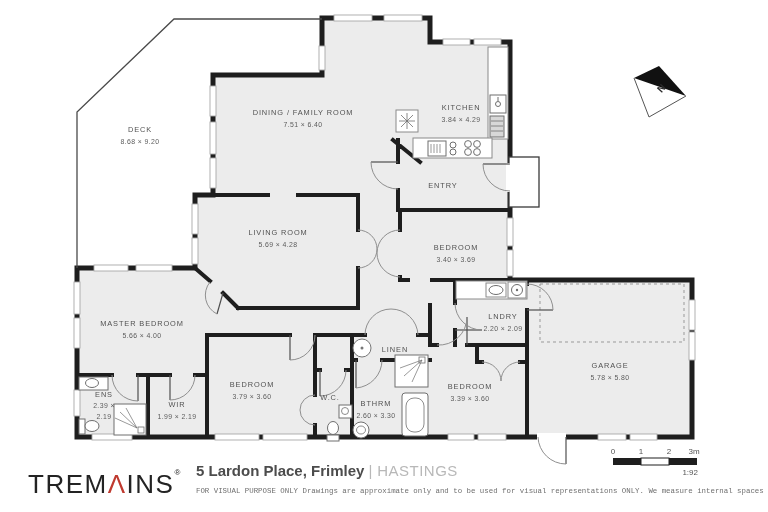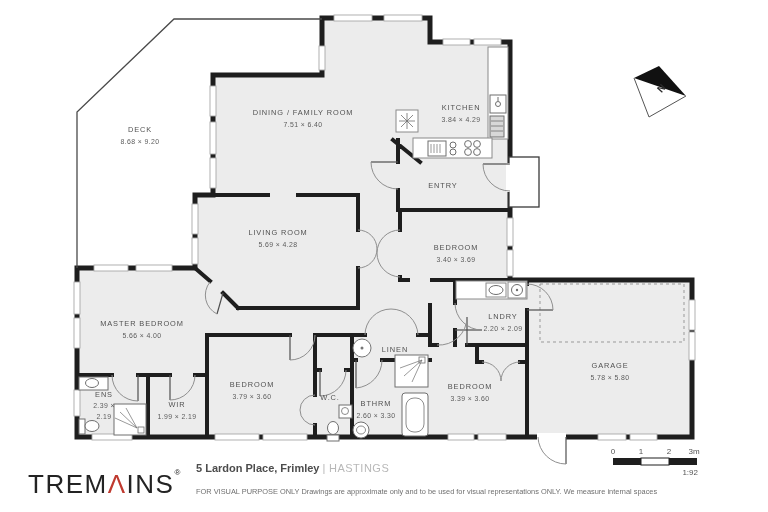--- a/index.html
+++ b/index.html
@@ -8,25 +8,25 @@
   svg{position:absolute;left:0;top:0;}
   svg text{font-family:"Liberation Sans",sans-serif;fill:#515151;}
   .room-name{font-size:7.4px;letter-spacing:.9px;}
   .room-dims{font-size:6.9px;letter-spacing:.4px;fill:#5c5c5c;}
   .scale-num{font-size:8px;fill:#555;}
   .north-n{font-size:10px;font-weight:bold;fill:#2b2b2b;}
   .footer-logo{position:absolute;left:28px;top:468px;font-size:26px;font-weight:400;
     letter-spacing:1.5px;color:#232323;white-space:nowrap;}
   .footer-logo .accent{color:#bf3a2f;}
   .footer-logo sup{font-size:8px;vertical-align:18px;letter-spacing:0;}
-  .addr-line{position:absolute;left:196px;top:462px;font-size:11px;font-weight:bold;
+  .addr-line{position:absolute;left:196px;top:462px;font-size:15px;font-weight:bold;
     color:#4c4c4c;white-space:nowrap;}
   .addr-line .sep,.addr-line .region{color:#b8b8b8;font-weight:normal;letter-spacing:.5px;}
   .disclaimer{position:absolute;left:196px;top:487px;font-size:7.4px;line-height:9px;
-    color:#6f6f6f;white-space:nowrap;}
+    color:#6f6f6f;white-space:nowrap;font-family:Liberation Mono, monospace;}
 </style>
 </head>
 <body>
 
 <div class="canvas">
 
 <svg width="768" height="512" viewBox="0 0 768 512">
 
   <path d="M213,75 H322 V18 H430 V42 H510 V280 H692 V437 H77 V268 H195 V195 H213 Z" fill="#ececec" stroke="#1e1e1e" stroke-width="5" stroke-linejoin="miter"></path>
 

